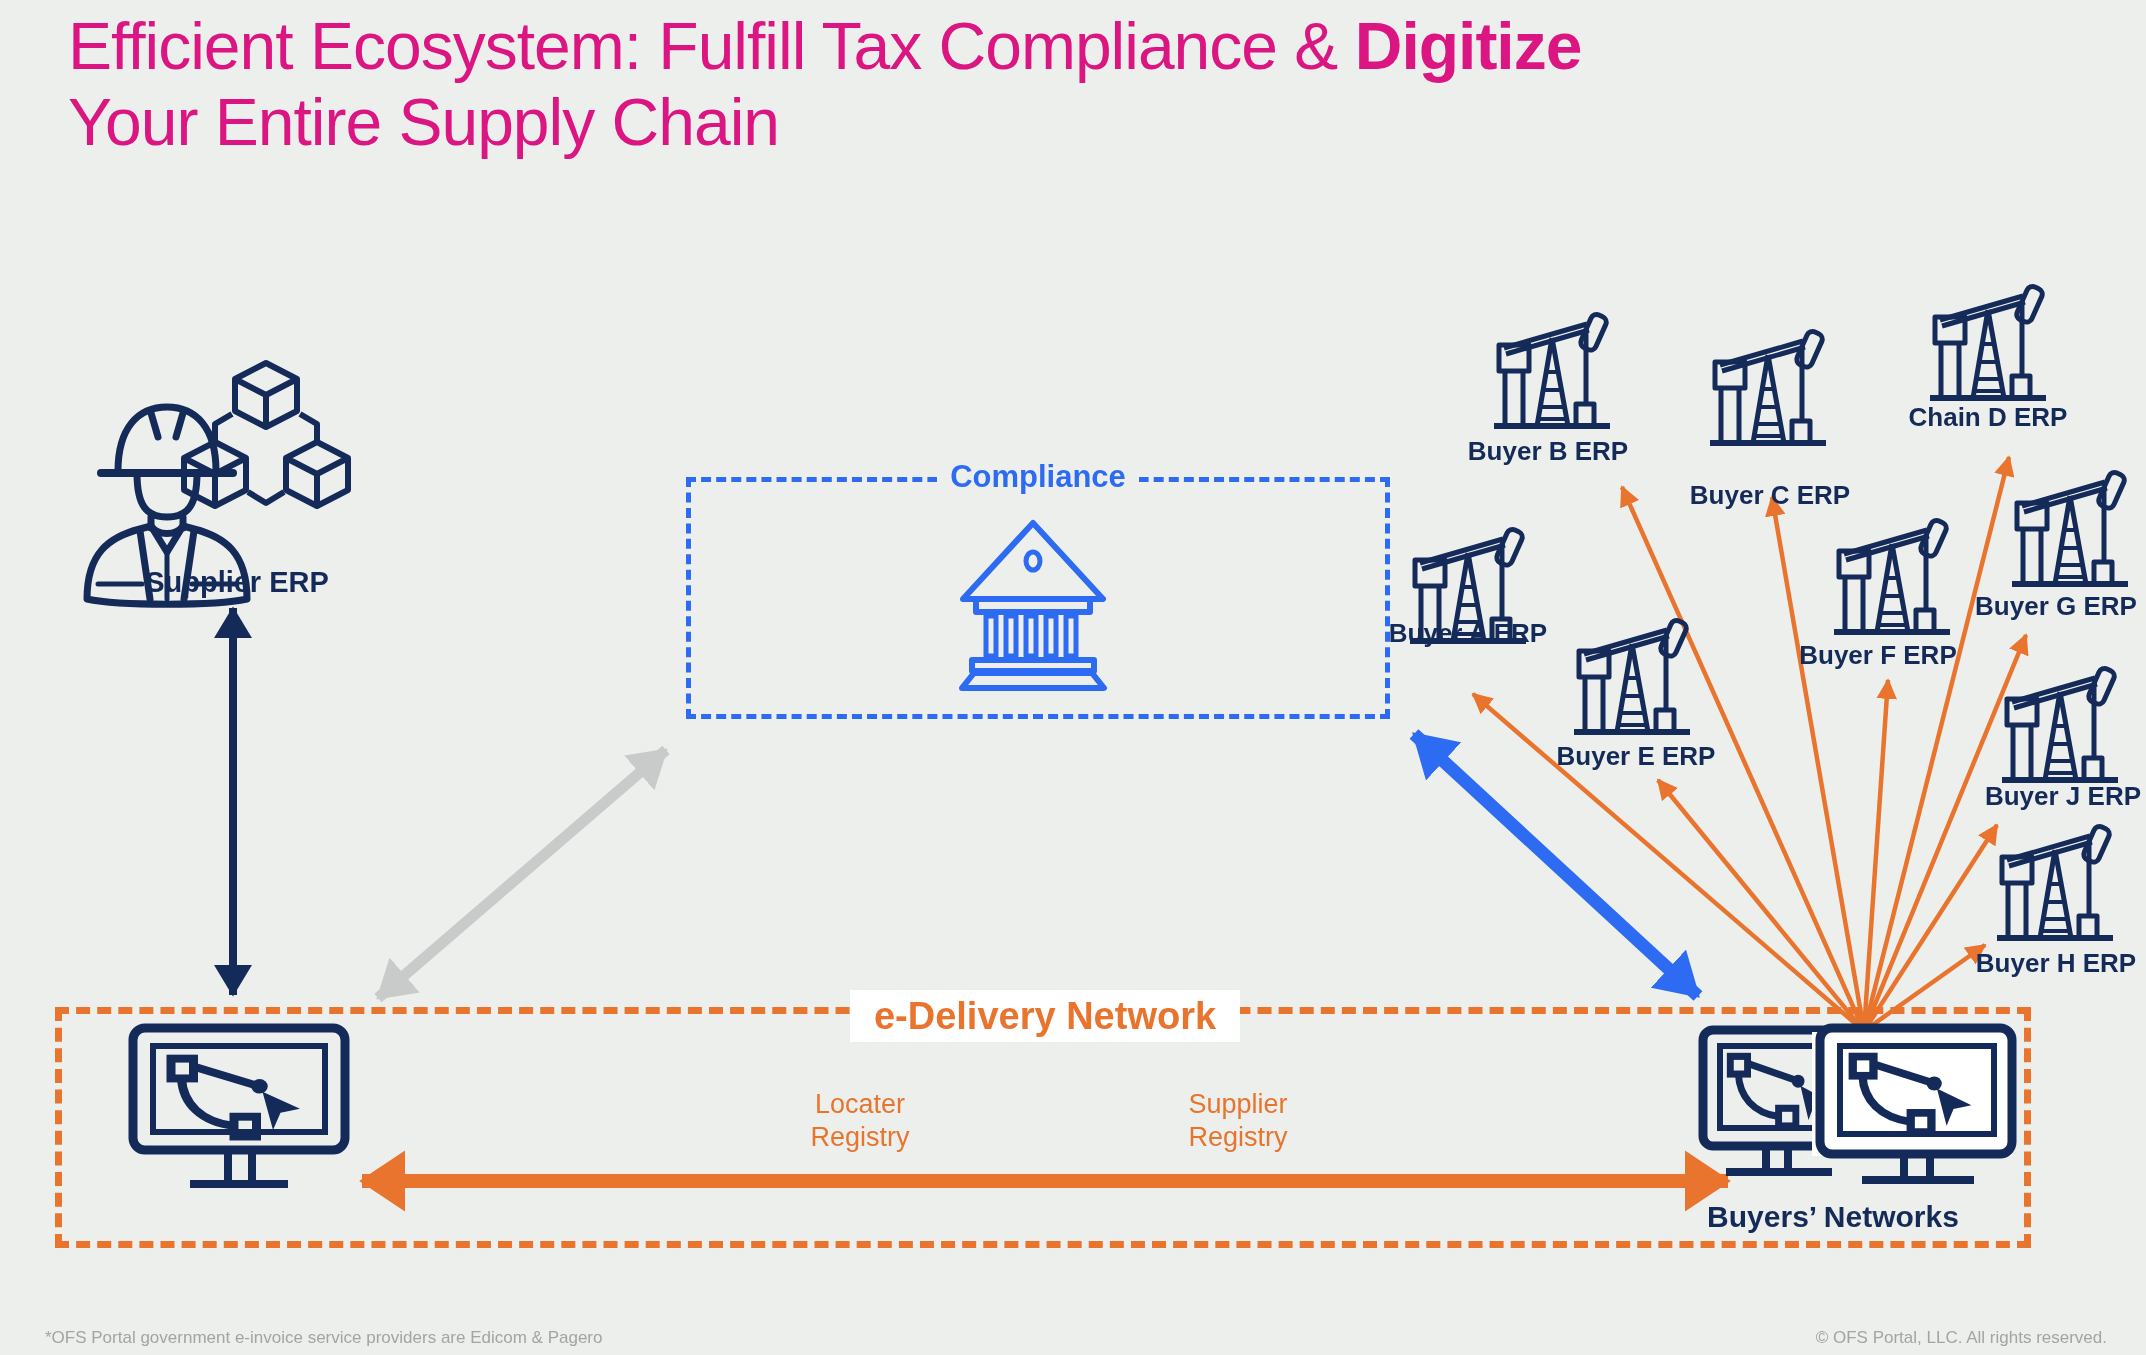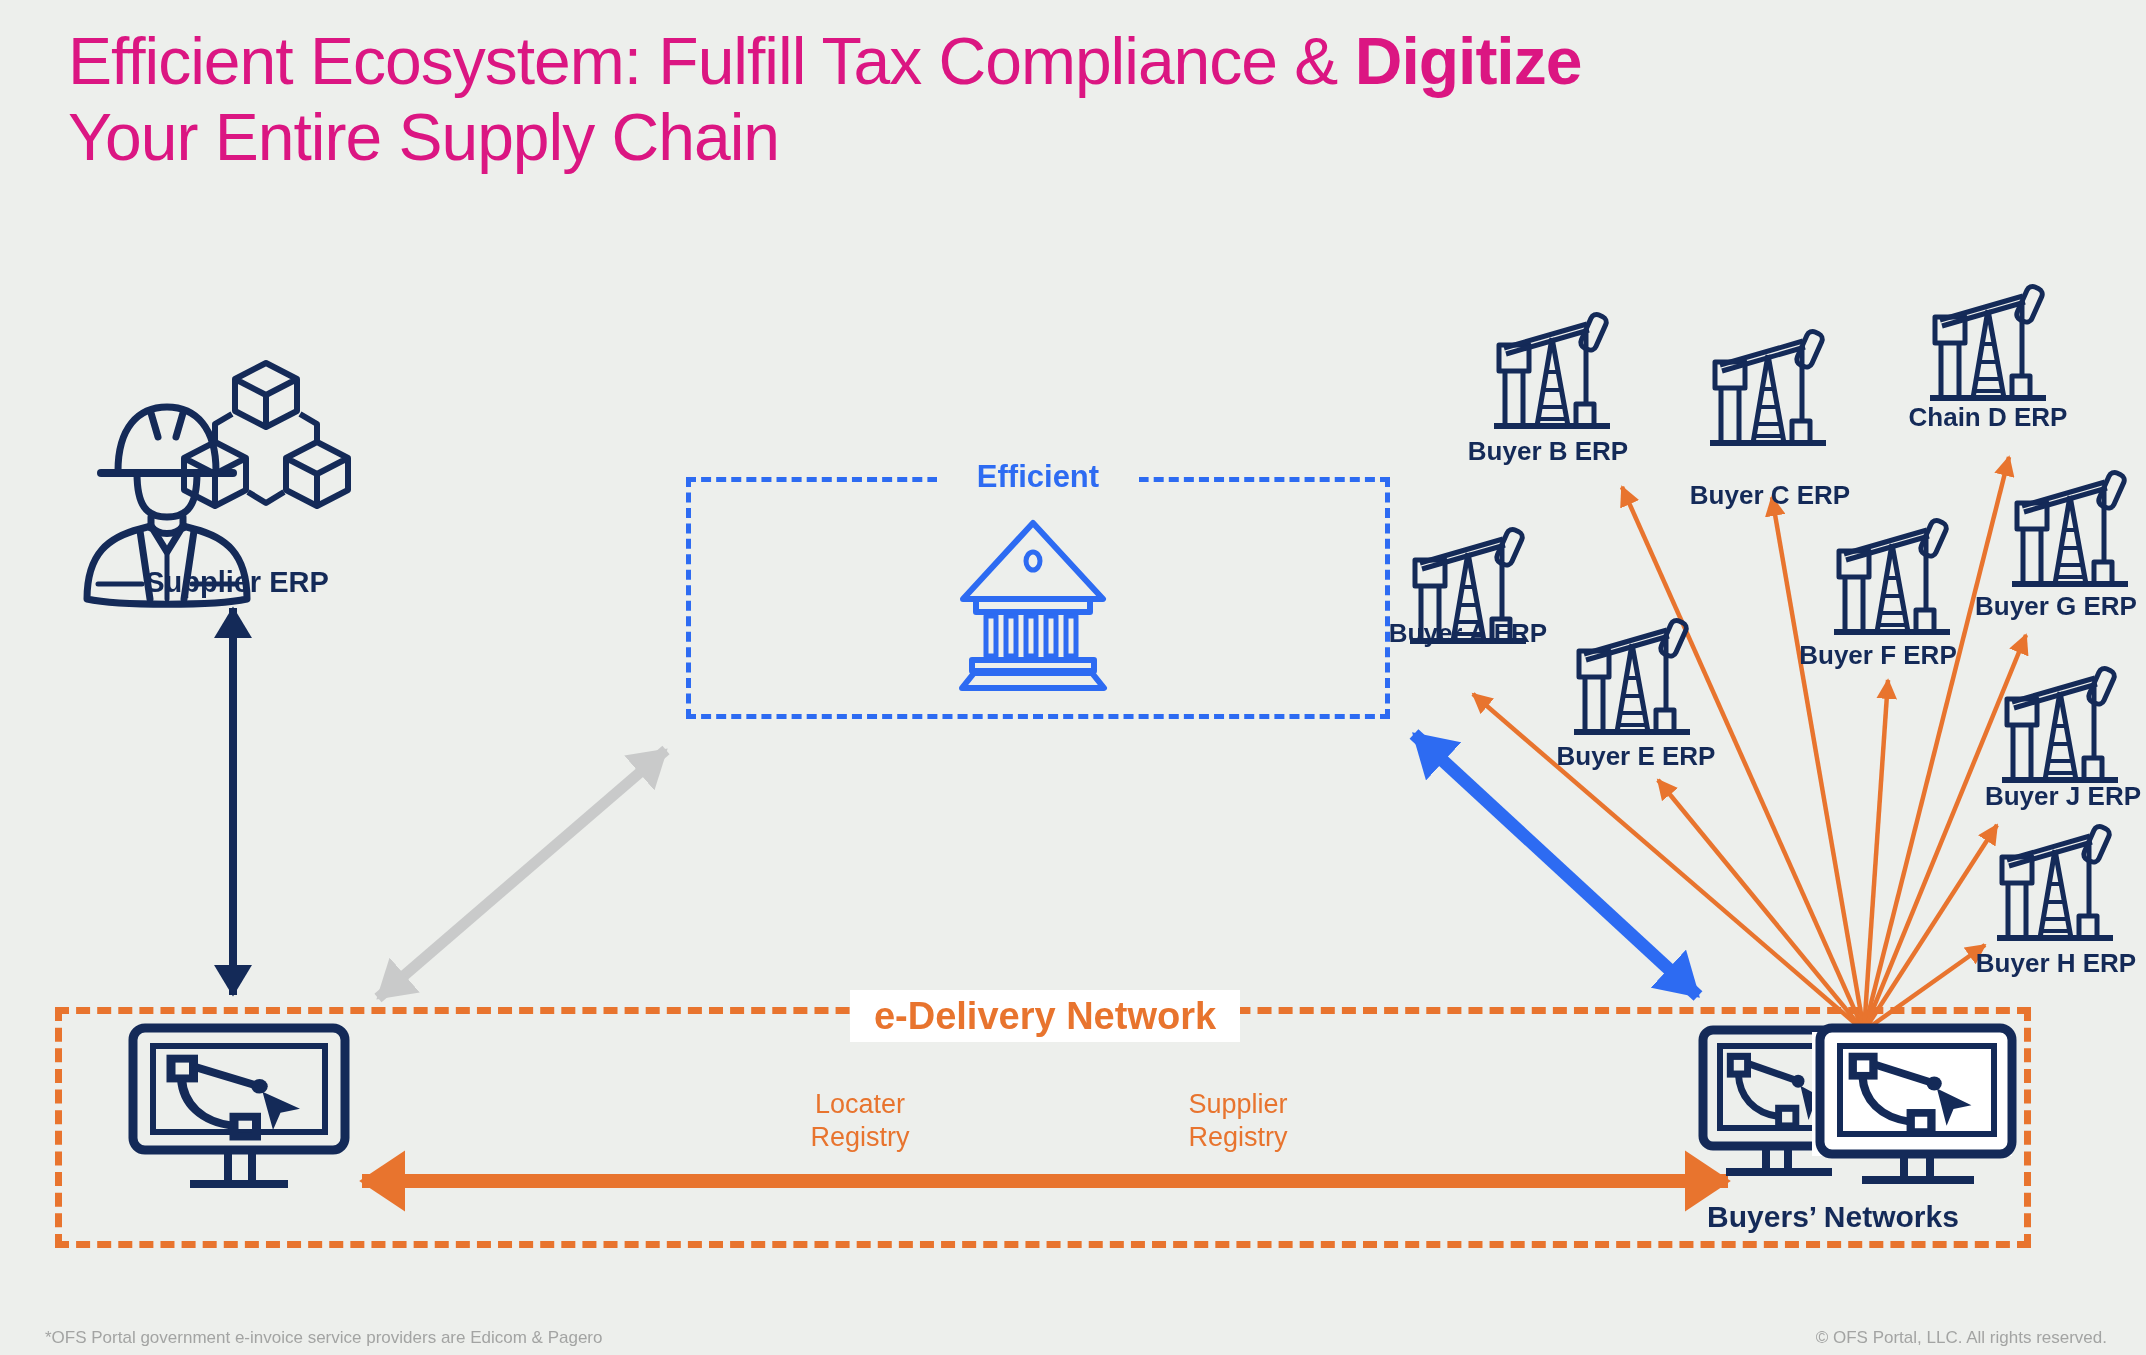--- a/index.html
+++ b/index.html
@@ -4,21 +4,21 @@
 <style>
   :root{
     --bg:#EDEFEC; --pink:#DB1682; --navy:#142A58; --blue:#2D6BF2;
     --orange:#E8742E; --gray-arrow:#C9CACA; --footer-gray:#A3A4A3; --white:#FFFFFF;
   }
   html,body{margin:0;padding:0;}
   body{font-family:"Liberation Sans",sans-serif;background:#fff;}
   .canvas{position:relative;width:2146px;height:1355px;background:var(--bg);overflow:hidden;}
 
   .title{position:absolute;left:68px;top:8px;z-index:4;color:var(--pink);
-         font-size:66px;line-height:76px;font-weight:400;letter-spacing:-1px;white-space:nowrap;margin-top:15px;}
+         font-size:66px;line-height:76px;font-weight:400;letter-spacing:-1px;white-space:nowrap;}
   .title .bold{font-weight:700;}
 
   .gov-box{position:absolute;left:686px;top:477px;width:704px;height:242px;z-index:1;
            border:5px dashed var(--blue);box-sizing:border-box;}
   .gov-label{position:absolute;left:937px;top:459px;width:202px;height:36px;z-index:4;
              background:var(--bg);color:var(--blue);font-weight:700;font-size:31px;
              line-height:36px;text-align:center;}
 
   .orange-box{position:absolute;left:55px;top:1007px;width:1976px;height:241px;z-index:1;
               border:7px dashed var(--orange);box-sizing:border-box;}
@@ -52,21 +52,21 @@
 <div class="canvas">
 
   <div class="title">
     <span>Efficient Ecosystem: Fulfill Tax Compliance &amp; </span><span class="bold">Digitize</span><br>
     <span>Your Entire Supply Chain</span>
   </div>
 
   <div class="gov-box"></div>
   <div class="orange-box"></div>
   <div class="edn-label">e-Delivery Network</div>
-  <div class="gov-label">Efficient</div>
+  <div class="gov-label">Compliance</div>
 
   <svg class="svg-layer" width="2146" height="1355" viewBox="0 0 2146 1355">
     <defs>
       <marker id="mN" markerWidth="4.2" markerHeight="4.8" refX="3.8" refY="2.4" orient="auto-start-reverse">
         <path d="M0,0 L4,2.4 L0,4.8 Z" class="fN"></path>
       </marker>
       <marker id="mG" markerWidth="3.6" markerHeight="4.2" refX="3.2" refY="2.1" orient="auto-start-reverse">
         <path d="M0,0 L3.4,2.1 L0,4.2 Z" class="fG"></path>
       </marker>
       <marker id="mB" markerWidth="3.5" markerHeight="4" refX="3.1" refY="2" orient="auto-start-reverse">

